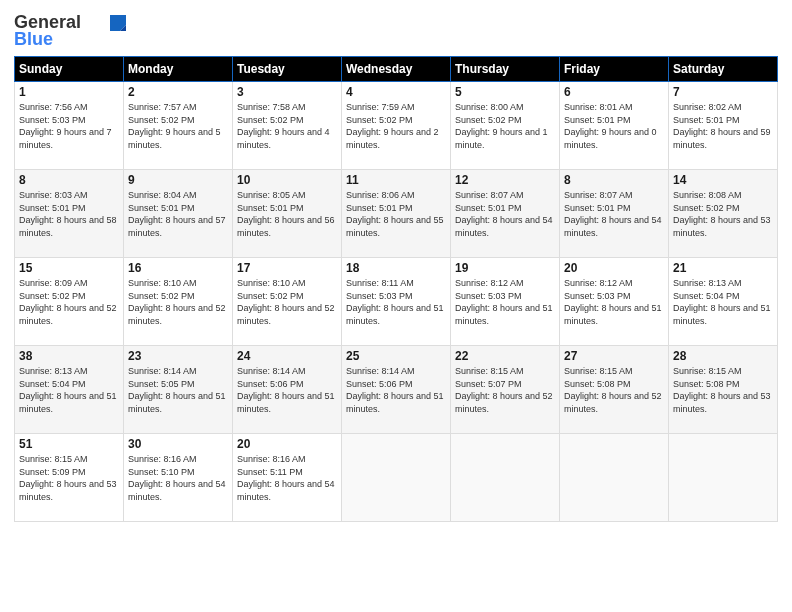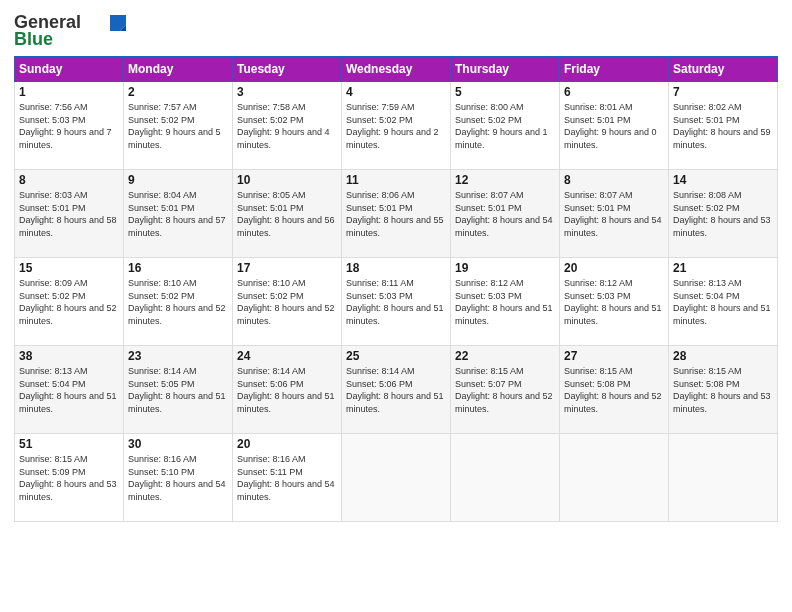--- a/index.html
+++ b/index.html
@@ -43,21 +43,21 @@
       font-size: 14px;
       color: #555;
       margin-top: 2px;
     }
     .calendar-table {
       width: 100%;
       border-collapse: collapse;
       border: 1px solid #ccc;
     }
     .calendar-table th {
-      background: #a21caf;
+      background: #000000;
       color: #fff;
       font-size: 12px;
       font-weight: bold;
       padding: 5px 4px;
       text-align: left;
       border: 1px solid #1565c0;
     }
     .calendar-table td {
       vertical-align: top;
       padding: 3px 4px;
@@ -93,21 +93,21 @@
 <div class="container">
   <div class="header">
     <div class="logo">
       <div class="logo-row">
         <span style="font-size:18px;font-weight:bold;color:#333;">General</span>
         <svg width="16" height="16" viewBox="0 0 16 16" style="margin: 0 1px;">
           <polygon points="0,0 16,0 16,10 10,16 0,16" fill="#1565c0"></polygon>
           <polygon points="10,16 16,10 16,16" fill="#0d47a1"></polygon>
         </svg>
       </div>
-      <span style="font-size:18px;font-weight:bold;color:#15803d;margin-top:-4px;">Blue</span>
+      <span style="font-size:18px;font-weight:bold;color:#3b82f6;margin-top:-4px;">Blue</span>
     </div>
   </div>
 
   <table class="calendar-table">
     <thead>
       <tr>
         <th>Sunday</th>
         <th>Monday</th>
         <th>Tuesday</th>
         <th>Wednesday</th>

